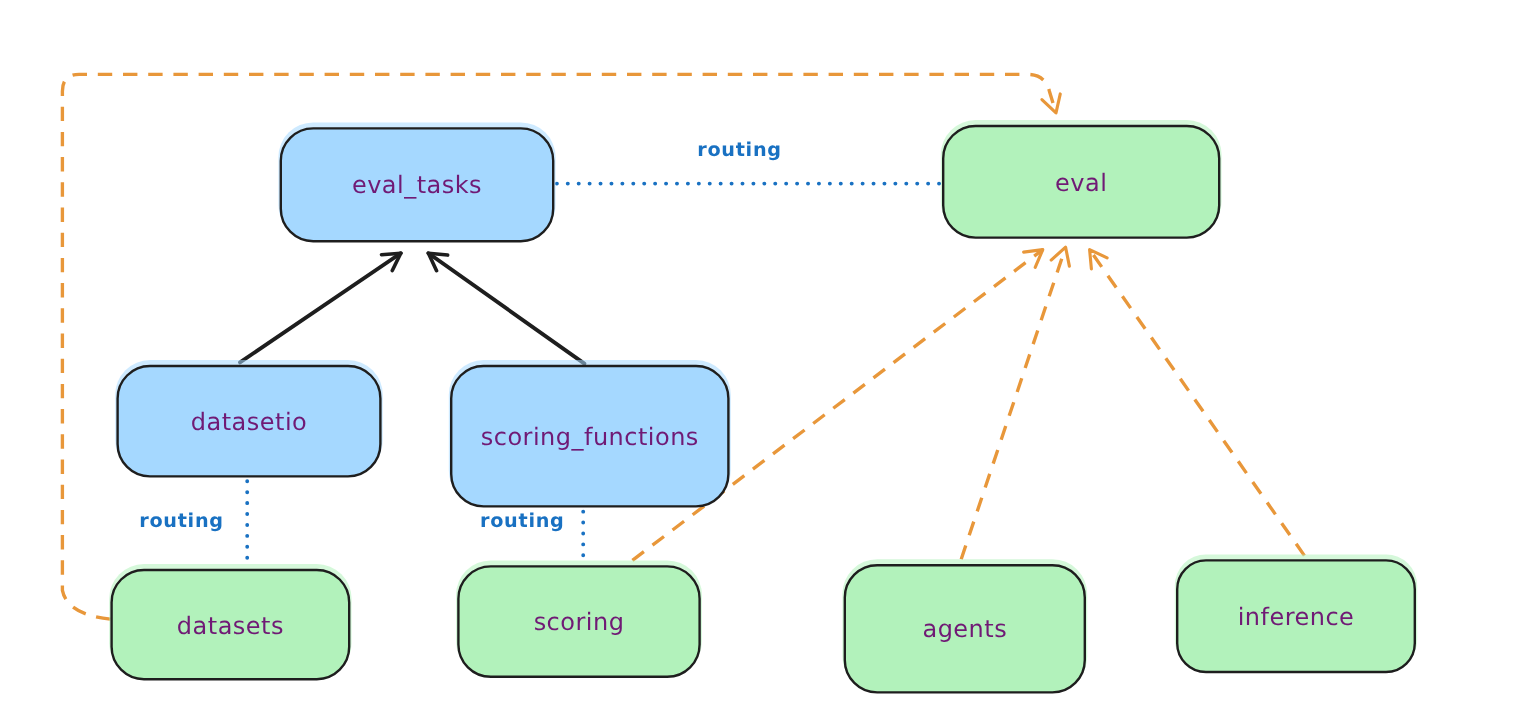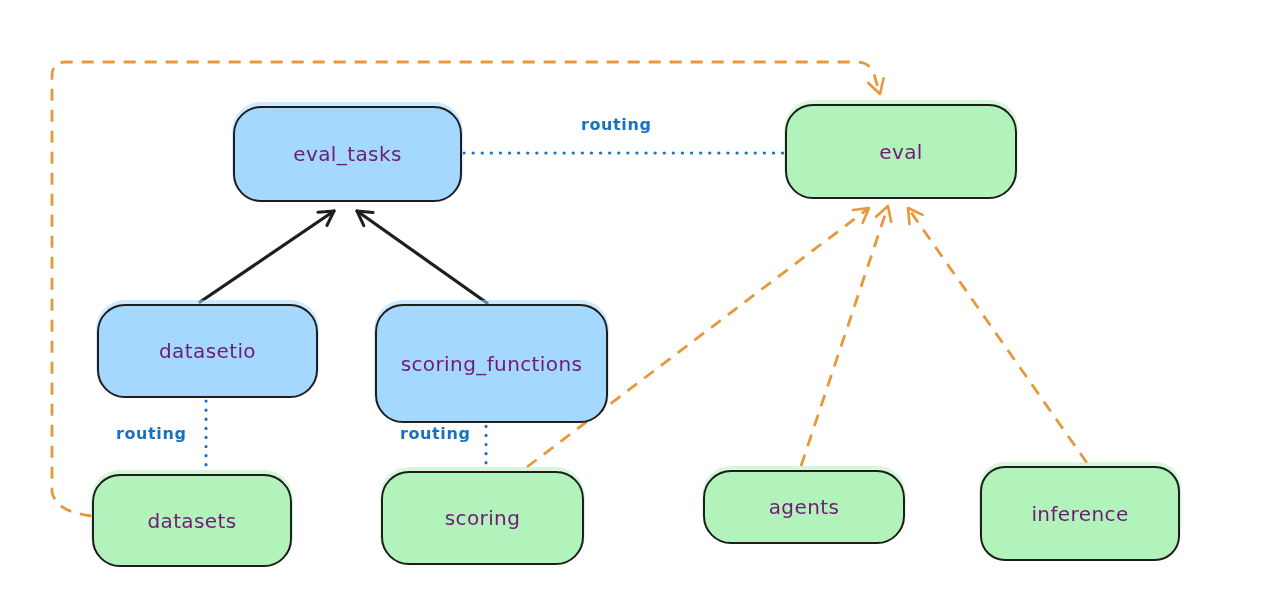--- a/index.html
+++ b/index.html
@@ -77,21 +77,21 @@
   </div>
 
   <div class="node node-green" style="left:92px; top:474px; width:200px; height:93px;">
     <span class="node-label">datasets</span>
   </div>
 
   <div class="node node-green" style="left:345px; top:471px; width:203px; height:94px;margin-left:36px;">
     <span class="node-label">scoring</span>
   </div>
 
-  <div class="node node-green" style="left:703px; top:470px; width:202px; height:74px;text-align:right;">
+  <div class="node node-green" style="left:703px; top:470px; width:202px; height:108px;text-align:right;">
     <span class="node-label">agents</span>
   </div>
 
   <div class="node node-green" style="left:980px; top:466px; width:200px; height:95px;border-radius:25px;">
     <span class="node-label">inference</span>
   </div>
 
   <div class="edge-label" style="left:581px; top:115px;">routing</div>
   <div class="edge-label" style="left:116px; top:424px;">routing</div>
   <div class="edge-label" style="left:400px; top:424px;">routing</div>

